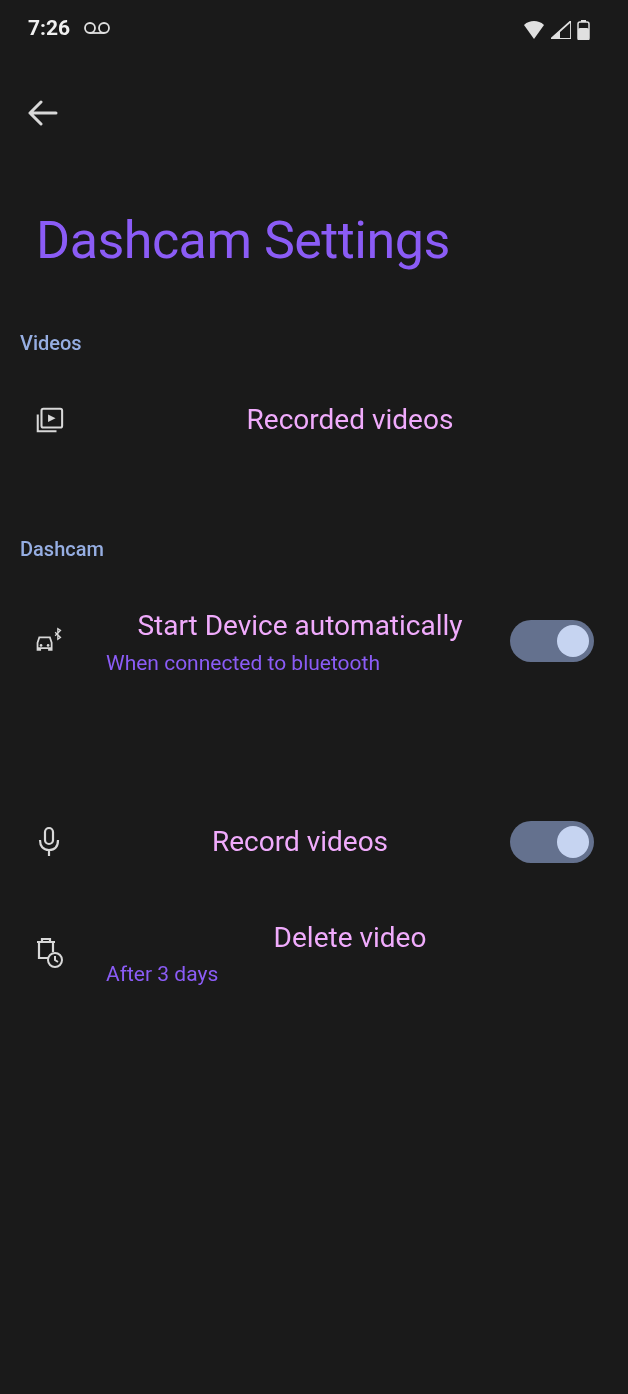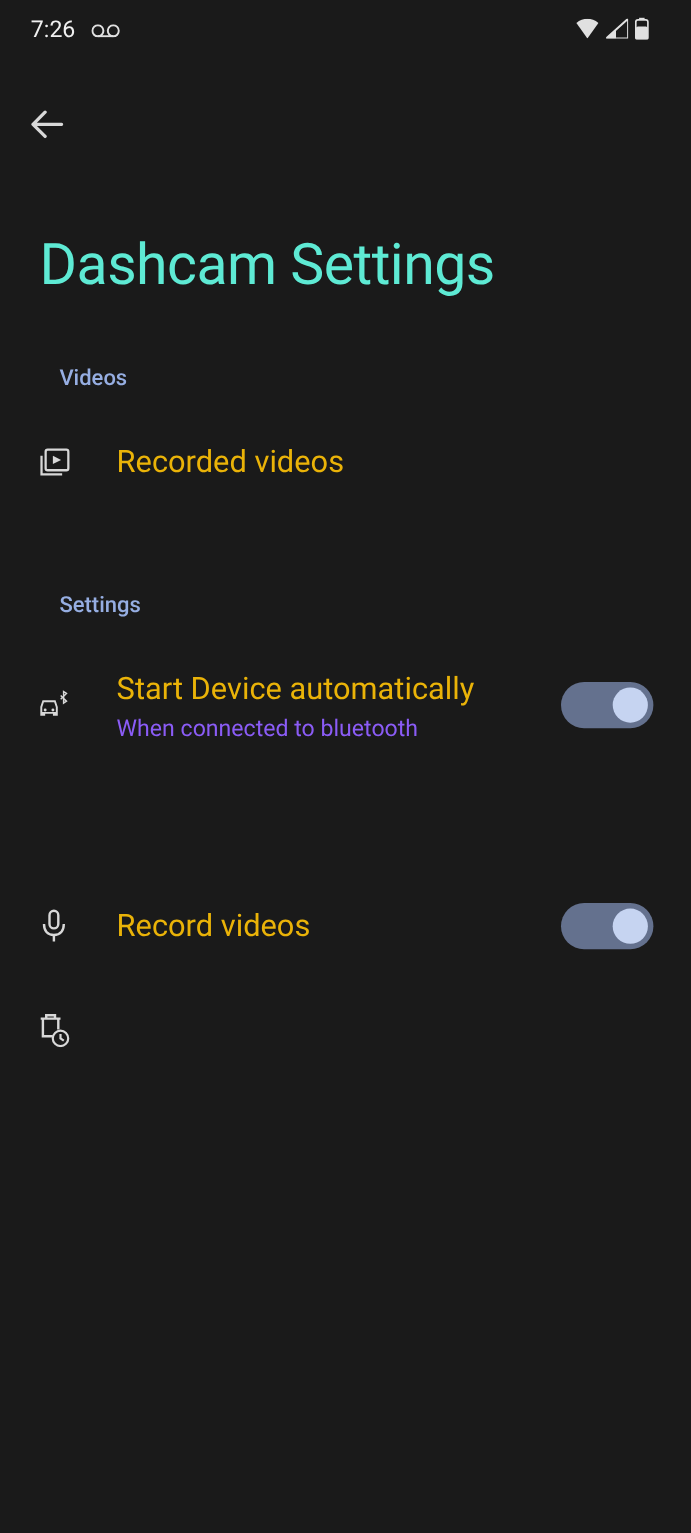--- a/index.html
+++ b/index.html
@@ -11,24 +11,24 @@
       width: 628px;
       height: 1394px;
       background-color: #1a1a1a;
       font-family: -apple-system, BlinkMacSystemFont, 'Segoe UI', Roboto, sans-serif;
       color: #e0e0e0;
       overflow: hidden;
     }
     .status-bar {
       display: flex;
       justify-content: space-between;
-      align-items: flex-start;
+      align-items: flex-end;
       padding: 16px 38px 8px 28px;
       font-size: 21px;
-      font-weight: 400;
+      font-weight: 700;
       color: #f0f0f0;
     }
     .status-left {
       display: flex;
       align-items: center;
       gap: 14px;
     }
     .status-right {
       display: flex;
       align-items: center;
@@ -42,28 +42,28 @@
       background: none;
       border: none;
       color: #e0e0e0;
       padding: 24px 28px 0;
       cursor: pointer;
       margin-top: 28px;
     }
     .page-title {
       font-size: 52px;
       font-weight: 400;
-      color: #5eead4;
+      color: #8b5cf6;
       padding: 80px 36px 40px;
       letter-spacing: -0.5px;
     }
     .section-header {
       font-size: 20px;
       color: #96aee2;
-      padding: 20px 54px 18px;
+      padding: 20px 20px 18px;
       font-weight: 500;
     }
     .list-item {
       display: flex;
       align-items: center;
       padding: 28px 34px;
       cursor: pointer;
       min-height: 90px;
     }
     .list-item-icon {
@@ -77,23 +77,24 @@
       visibility: hidden;
     }
     .list-item-content {
       flex: 1;
       display: flex;
       flex-direction: column;
       gap: 6px;
     }
     .list-item-title {
       font-size: 28px;
-      color: #eab308;
+      color: #f0abfc;
       font-weight: 400;
       line-height: 1.35;
+      text-align: center;
     }
     .list-item-subtitle {
       font-size: 21px;
       color: #8b5cf6;
       font-weight: 400;
     }
     .section-gap {
       height: 50px;
     }
     .toggle {
@@ -172,21 +173,21 @@
       <path d="M 4 10 L 4 28 L 24 28" fill="none" stroke="#d8d8d8" stroke-width="2.2"></path>
     </svg>
   </div>
   <div class="list-item-content">
     <div class="list-item-title">Recorded videos</div>
   </div>
 </div>
 
 <div class="section-gap"></div>
 
-<div class="section-header">Settings</div>
+<div class="section-header">Dashcam</div>
 
 <div class="list-item">
   <div class="list-item-icon">
     <svg width="34" height="28" viewBox="0 0 34 28">
       <path d="M 4 16 L 6 10 L 18 10 L 20 16 L 20 22 L 4 22 Z M 4 22 L 4 24 L 7 24 L 7 22 M 17 22 L 17 24 L 20 24 L 20 22" fill="none" stroke="#d8d8d8" stroke-width="2"></path>
       <circle cx="8" cy="19" r="1.5" fill="#d8d8d8"></circle>
       <circle cx="16" cy="19" r="1.5" fill="#d8d8d8"></circle>
       <path d="M 24 4 L 30 10 L 27 12 L 27 0 L 30 2 L 24 8" fill="none" stroke="#d8d8d8" stroke-width="1.5"></path>
     </svg>
   </div>
@@ -222,16 +223,20 @@
 </div>
 
 <div class="list-item">
   <div class="list-item-icon">
     <svg width="30" height="32" viewBox="0 0 30 32">
       <path d="M 3 6 L 21 6 M 8 6 L 8 3 L 16 3 L 16 6 M 5 6 L 5 22 L 14 22 M 19 6 L 19 16" fill="none" stroke="#d8d8d8" stroke-width="2.2"></path>
       <circle cx="21" cy="24" r="7" fill="none" stroke="#d8d8d8" stroke-width="2"></circle>
       <path d="M 21 20 L 21 24 L 24 26" fill="none" stroke="#d8d8d8" stroke-width="2"></path>
     </svg>
   </div>
+  <div class="list-item-content">
+    <div class="list-item-title">Delete video</div>
+    <div class="list-item-subtitle">After 3 days</div>
+  </div>
 </div>
 
 
 
 
 </body></html>

